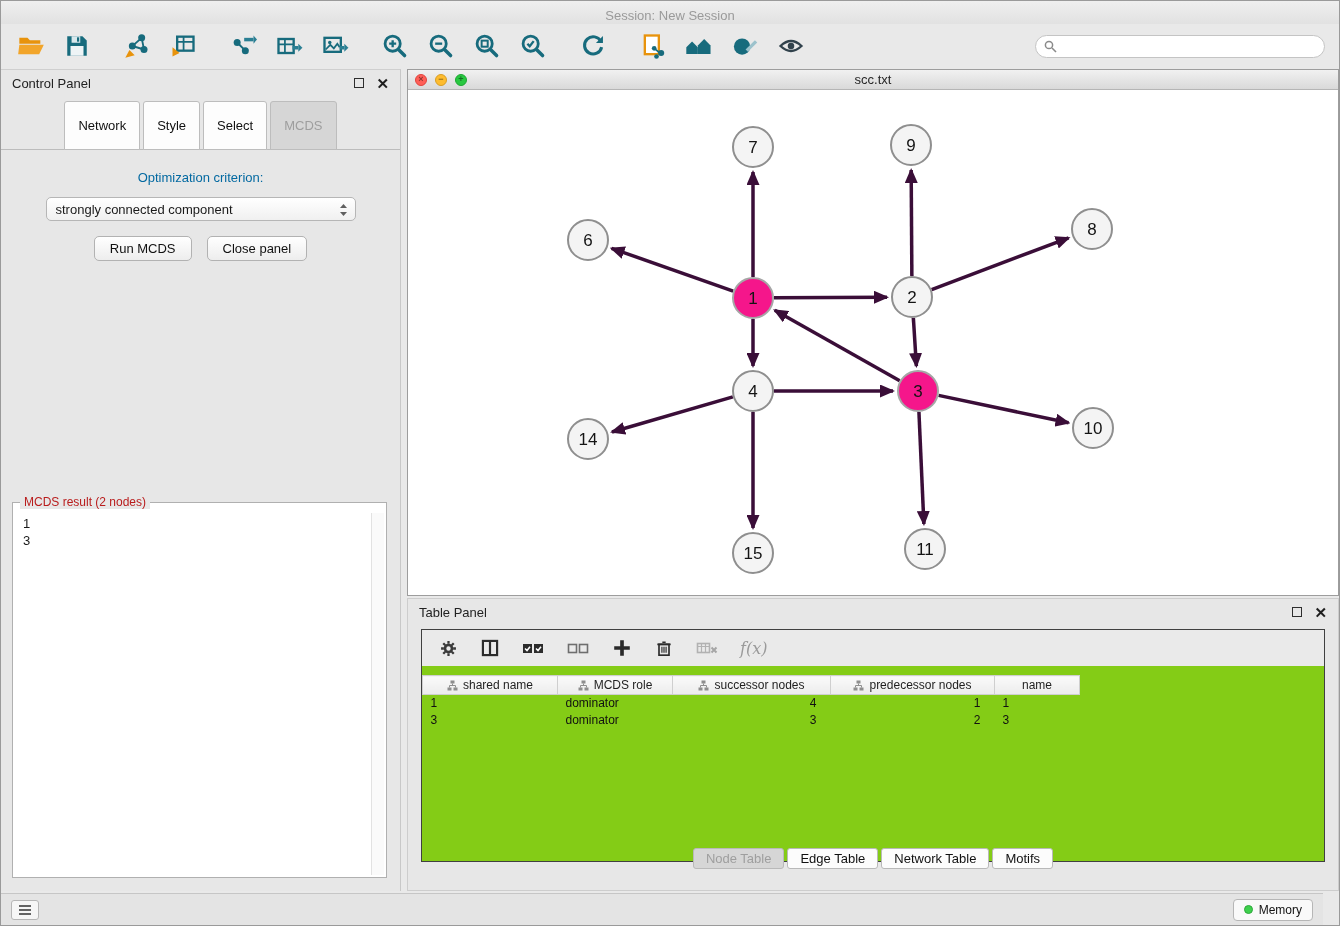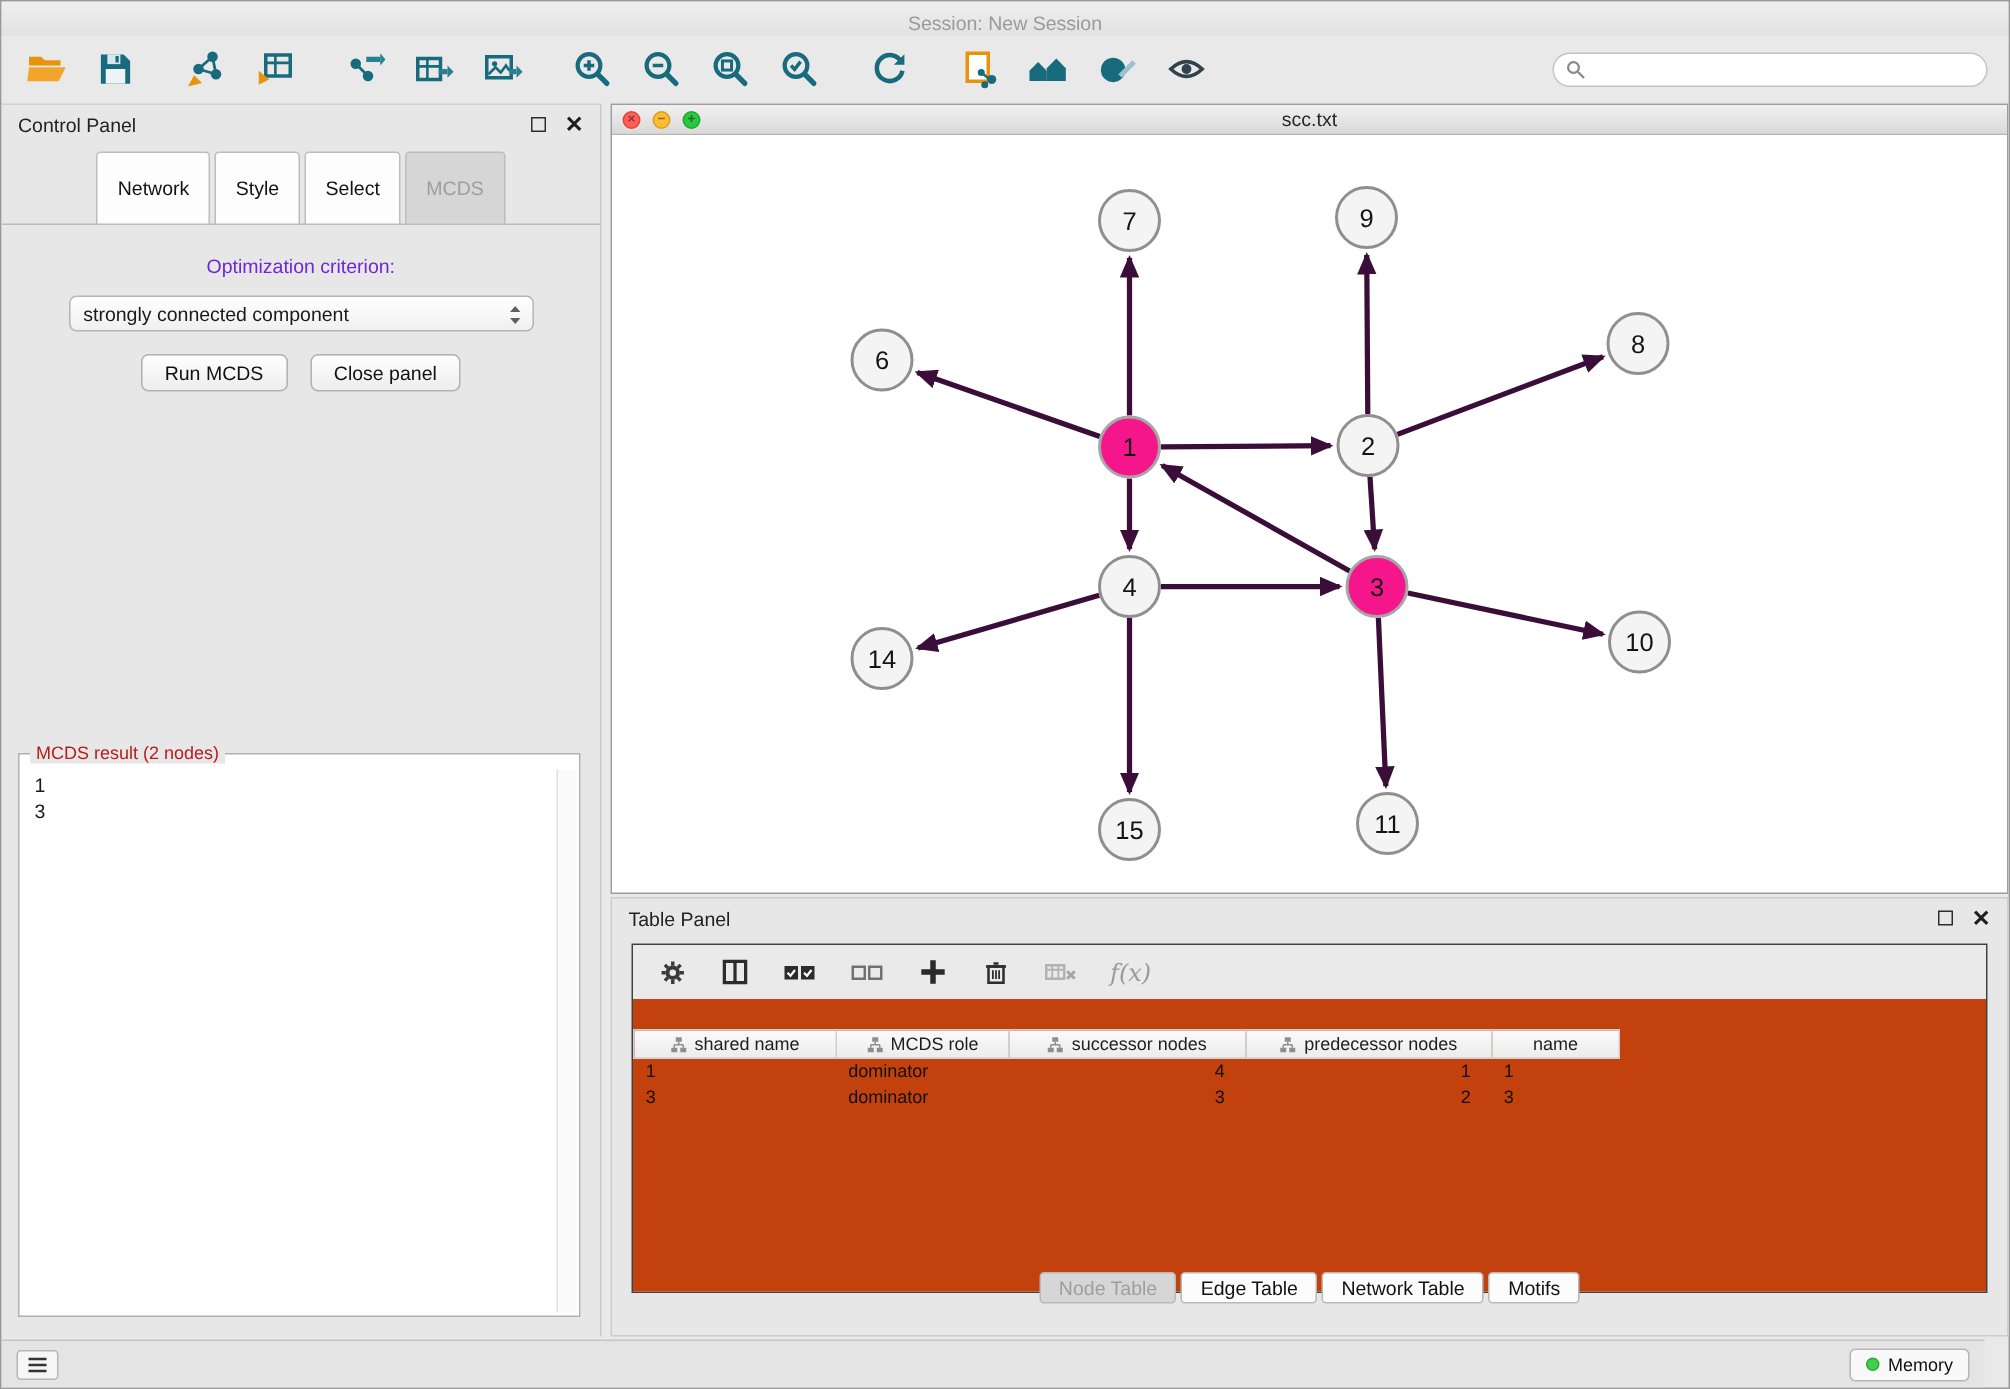--- a/index.html
+++ b/index.html
@@ -24,21 +24,21 @@
   .win-icons{margin-left:auto;display:flex;gap:12px;align-items:center}
   .float-icon{width:10px;height:10px;border:1.6px solid #2e2e2e;display:inline-block}
   .close-icon{font-size:15px;font-weight:bold;color:#1e1e1e;line-height:1;cursor:pointer}
 
   
   .control-panel{position:absolute;left:0;top:68px;width:400px;bottom:34px;background:#e7e7e7;border-right:1px solid #c8c8c8;border-top:1px solid #cfcfcf}
   .tabs-row{display:flex;justify-content:center;gap:3px;padding:5px 0 0;border-bottom:1px solid #bcbcbc}
   .tab{border:1px solid #bdbdbd;background:#fdfdfd;padding:16px 13px;font-size:13px;border-radius:3px 3px 0 0;margin-bottom:-1px;cursor:pointer;color:#111}
   .tab.active{background:#d6d6d6;color:#9e9e9e}
   .cp-body{padding-top:20px;text-align:center}
-  .opt-label{font-size:13px;margin-bottom:12px;color:#6d28d9}
+  .opt-label{font-size:13px;margin-bottom:12px;color:#0369a1}
   .select{width:310px;margin:0 auto;height:24px;border:1px solid #b6b6b6;border-radius:5px;background:linear-gradient(#ffffff,#f0f0f0);
     display:flex;align-items:center;padding:0 22px 0 9px;font-size:13px;position:relative;text-align:left;cursor:pointer}
   .select .arrows{position:absolute;right:7px;top:5px}
   .btn-row{margin-top:15px;display:flex;justify-content:center;gap:15px}
   .mac-btn{border:1px solid #b2b2b2;background:linear-gradient(#ffffff,#ededed);border-radius:5px;padding:4px 15px;font-size:13px;
     font-family:"Liberation Sans",sans-serif;cursor:pointer;color:#111}
   fieldset.result{position:absolute;left:11px;right:13px;top:425px;bottom:13px;border:1px solid #b0b0b0;background:#fff;padding:2px}
   fieldset.result legend{font-size:12px;color:#b91c1c;background:#e7e7e7;padding:0 4px;margin-left:5px}
   .result-list{position:absolute;left:2px;right:2px;top:4px;bottom:2px;background:#fff;padding:2px 8px;font-size:13px;line-height:17px}
   .vtrack{position:absolute;right:0;top:0;bottom:0;width:13px;border-left:1px solid #e2e2e2;background:#fafafa}
@@ -56,21 +56,21 @@
   .net-canvas{position:relative;width:100%;height:504px;background:#fff}
   #graph-svg{display:block}
   #graph-svg text{font-family:"Liberation Sans",sans-serif}
 
   
   .table-panel{position:absolute;left:406px;top:597px;width:932px;bottom:34px;background:#e7e7e7;border:1px solid #cdcdcd}
   .tp-box{position:absolute;top:30px;left:13px;right:13px;bottom:28px;border:1px solid #404040;background:#fff;display:flex;flex-direction:column}
   .tp-toolbar{height:36px;background:#eaeaea;display:flex;align-items:center;gap:21px;padding:0 16px;flex:none}
   .tp-tool{display:flex;align-items:center;justify-content:center;cursor:pointer}
   .fx{font-family:"DejaVu Serif",serif;font-style:italic;font-size:16px;color:#9a9a9a}
-  .tp-table{flex:1;background:#c2410c;padding-top:20px;overflow:hidden}
+  .tp-table{flex:1;background:#84cc16;padding-top:9px;overflow:hidden}
   table.node-table{border-collapse:collapse;table-layout:fixed;font-size:12px}
   table.node-table th{height:19px;background:linear-gradient(#fafafa,#ececec);border:1px solid #cfcfcf;font-weight:normal;font-size:12px;color:#1e1e1e;cursor:pointer}
   table.node-table th .hwrap{display:flex;align-items:center;justify-content:center;gap:5px}
   table.node-table td{height:17px;padding:0 8px;color:#111}
   .c-right{text-align:right;padding-right:14px !important}
   .tp-tabs{position:absolute;bottom:21px;left:0;right:0;display:flex;justify-content:center;gap:3px}
   .tp-tab{border:1px solid #b9b9b9;background:#fcfcfc;padding:2px 12px;font-size:13px;border-radius:3px;cursor:pointer;color:#111}
   .tp-tab.active{background:#d6d6d6;color:#9e9e9e}
 
   

